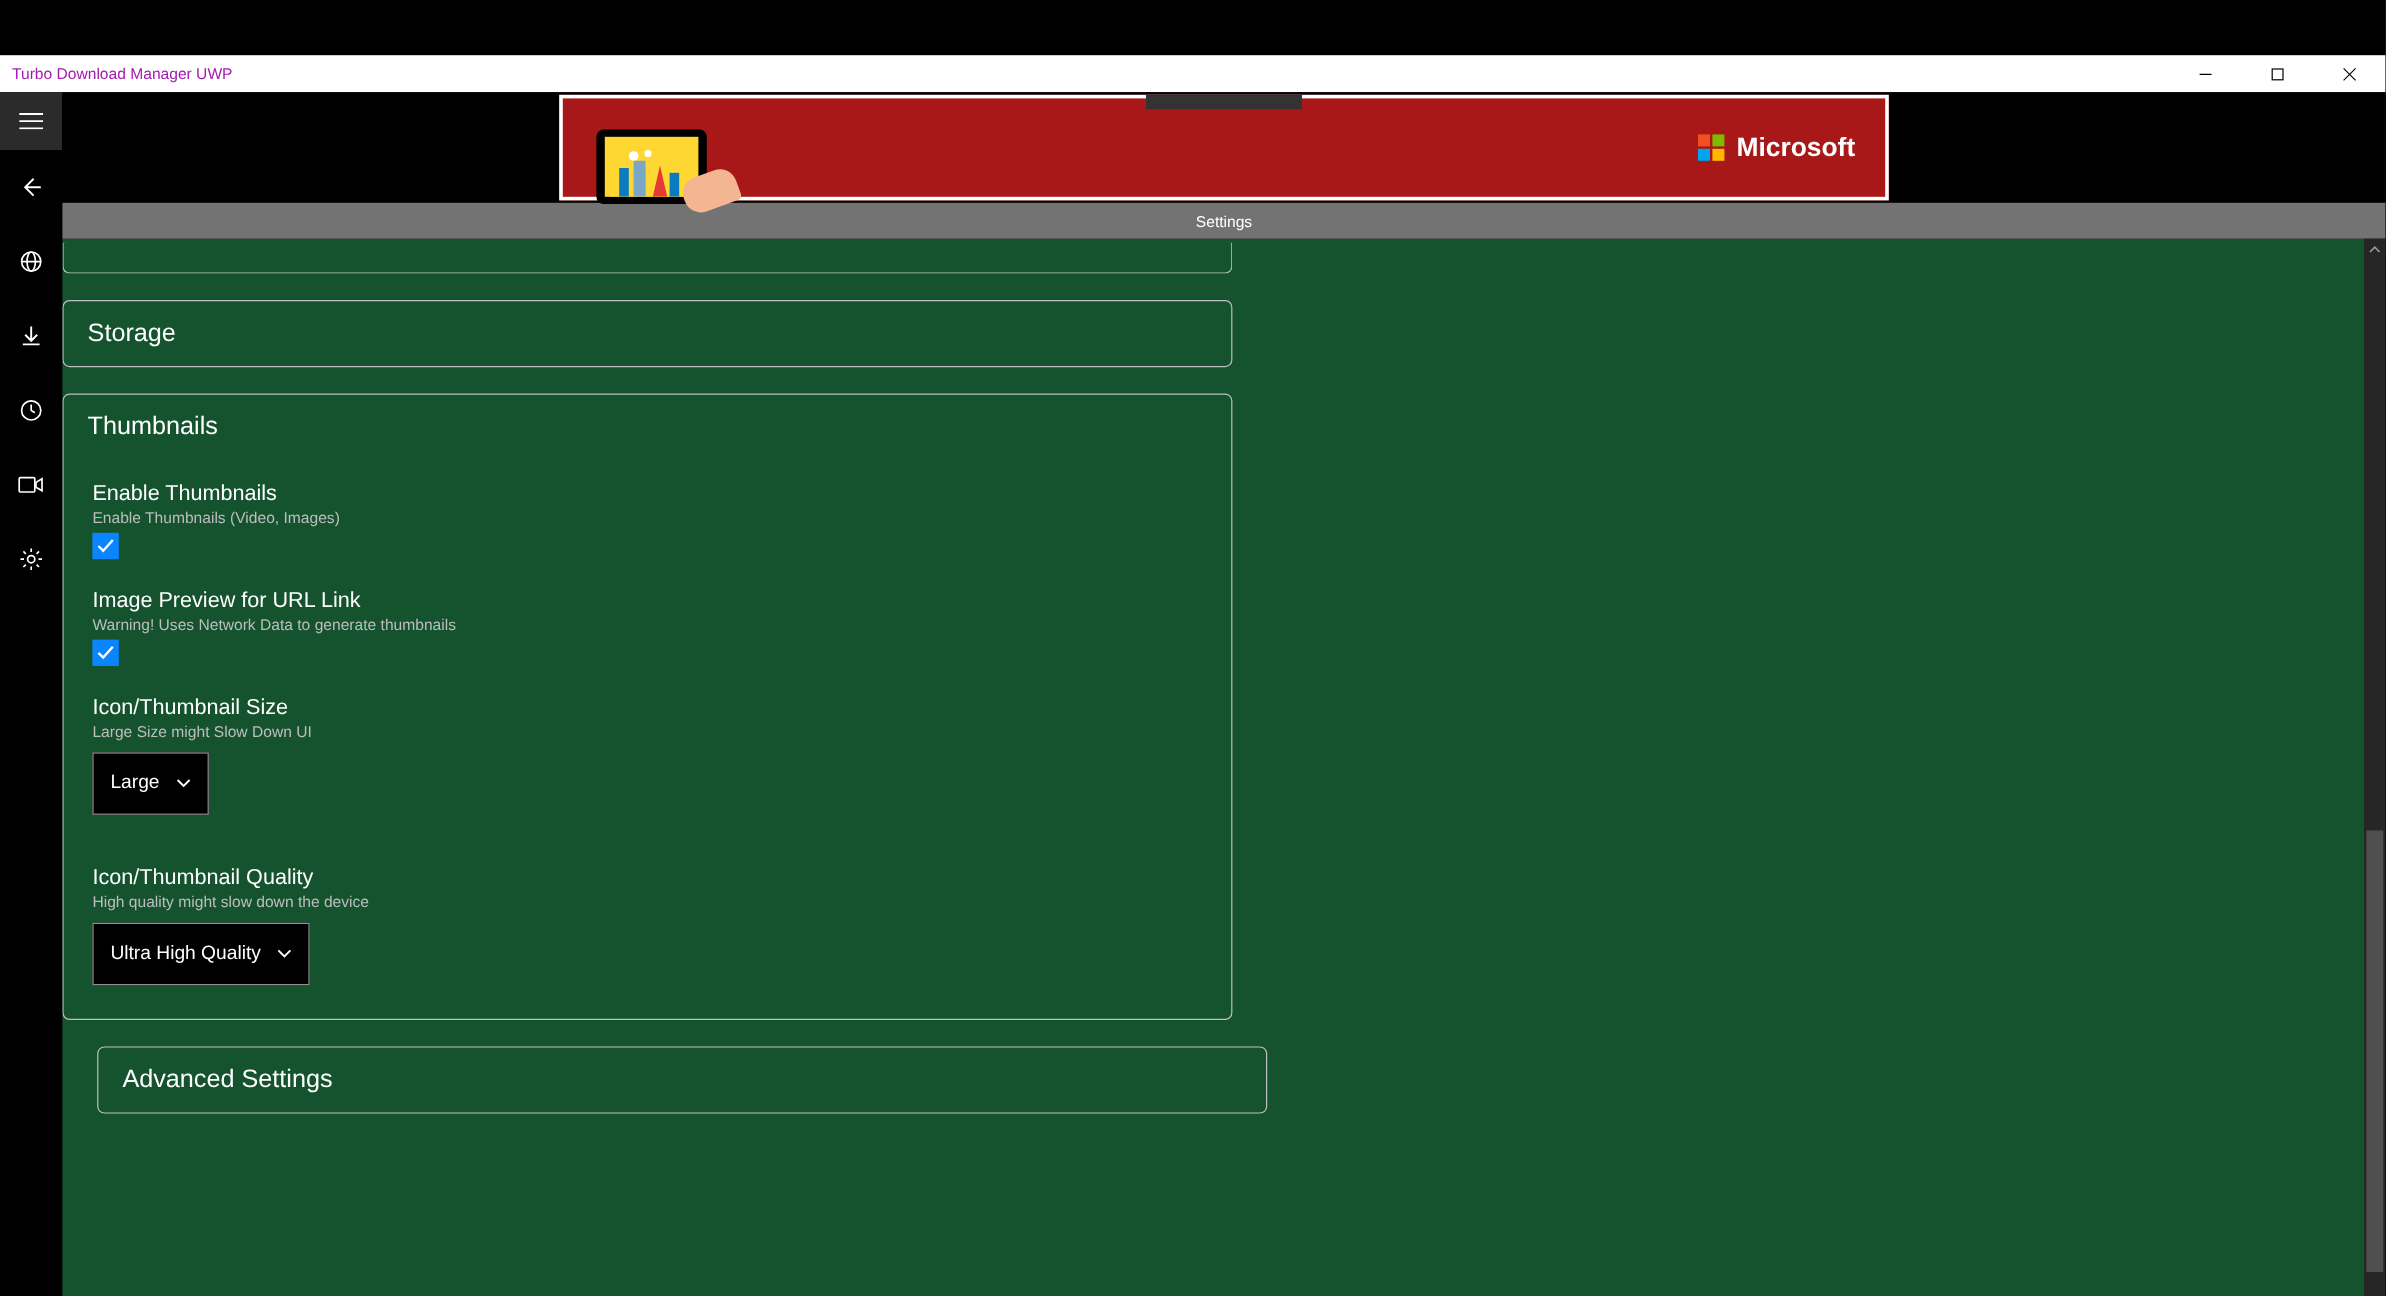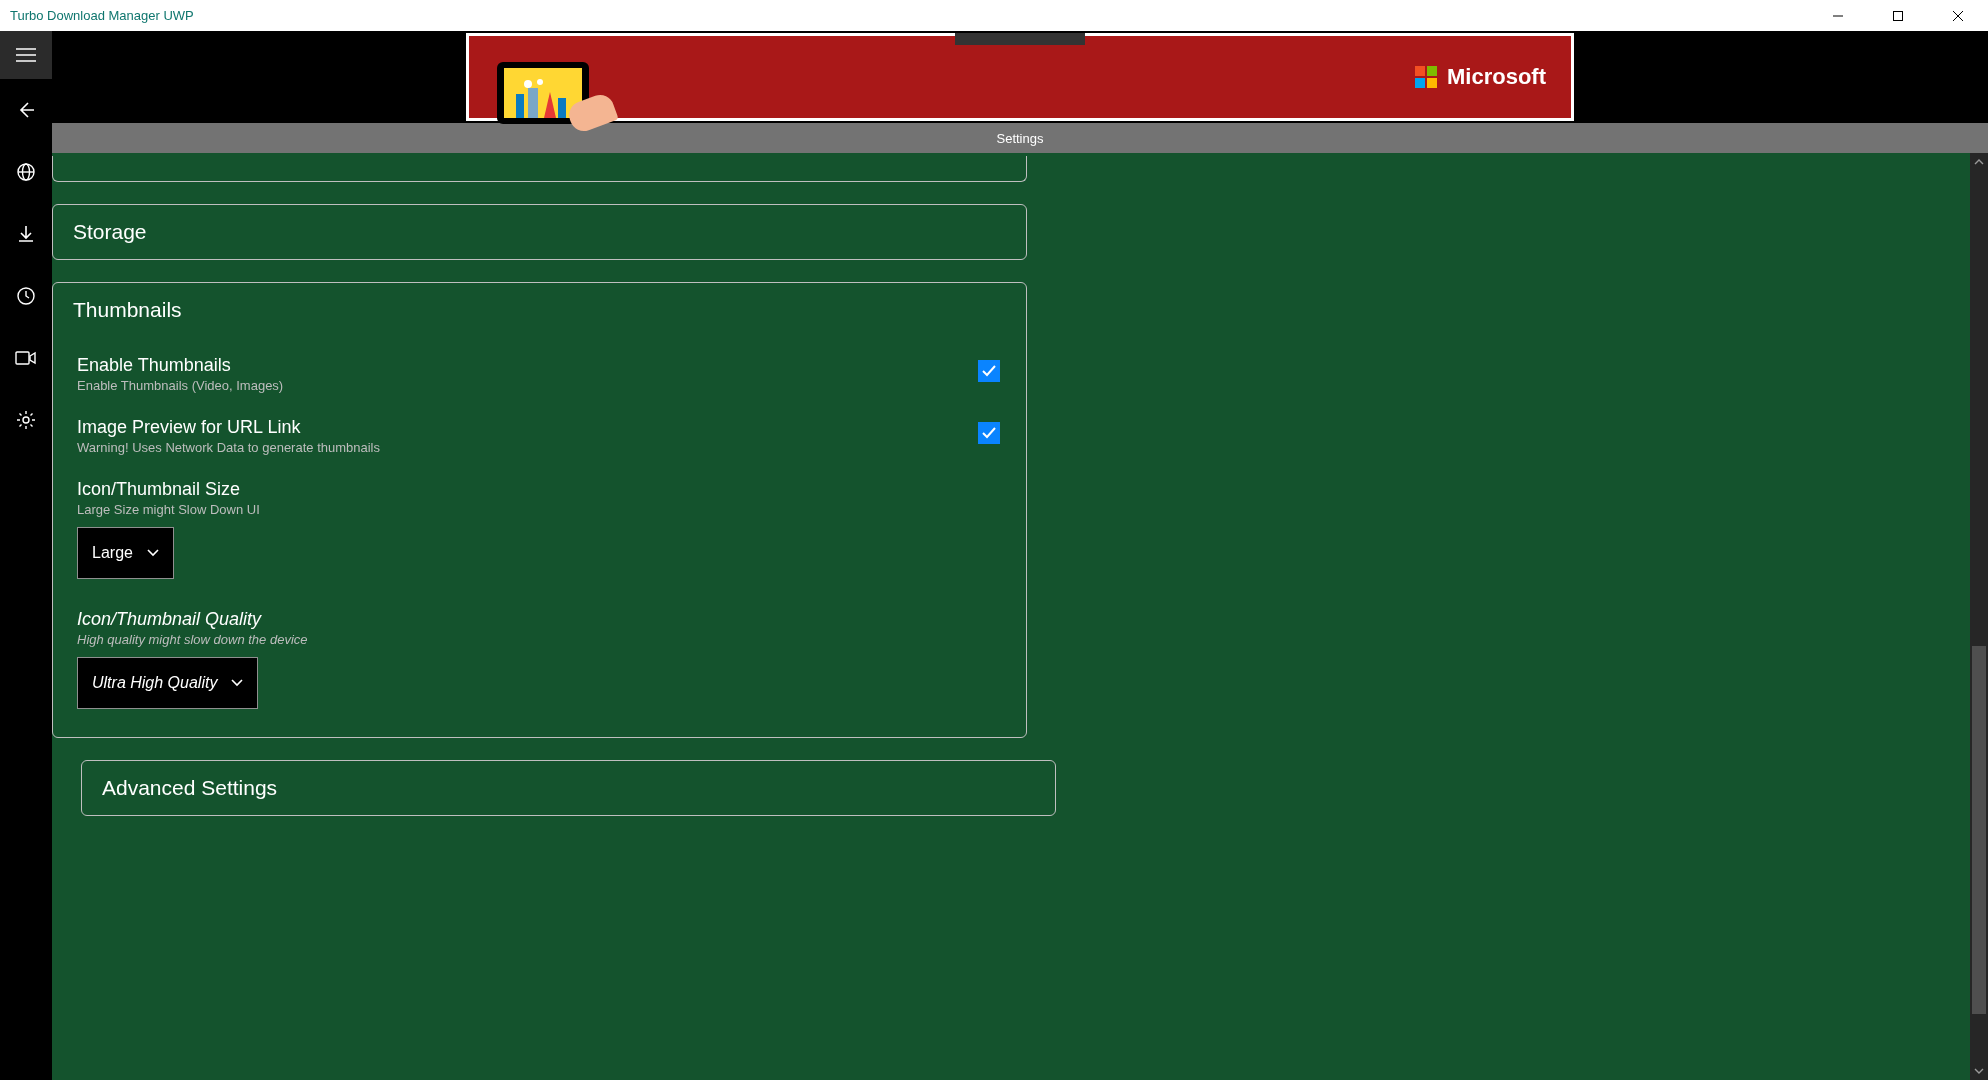--- a/index.html
+++ b/index.html
@@ -7,26 +7,27 @@
   font-family: "Segoe UI", Tahoma, sans-serif;
   background: #000;
   color: #fff;
   width: 1988px;
   height: 1080px;
   overflow: hidden;
 }
 .titlebar {
   height: 31px;
   background: #fff;
-  color: #0f766e;
+  color: #a21caf;
   display: flex;
   align-items: center;
   justify-content: space-between;
   padding-left: 10px;
   font-size: 13px;
+  margin-top: 46px;
 }
 .titlebar-controls { display: flex; height: 100%; }
 .titlebar-btn {
   width: 60px; height: 31px;
   display: flex; align-items: center; justify-content: center;
   color: #000; font-size: 12px;
 }
 .app-body { display: flex; height: calc(1080px - 31px); }
 .sidebar {
   width: 52px; background: #000;
@@ -108,20 +109,21 @@
   border-top:none;
 }
 .card-header {
   padding: 15px 20px;
   font-size: 21px; font-weight: 400;
 }
 .card-body { padding: 0 24px 28px 24px; }
 .setting-row {
   display:flex; justify-content:space-between; align-items:flex-start;
   margin-top: 24px;
+  flex-direction: column;
 }
 .setting-row:first-child { margin-top: 18px; }
 .setting-title { font-size: 18px; color:#fff; }
 .setting-sub { font-size: 13px; color:#bdbdbd; margin-top:2px; }
 .checkbox {
   width: 22px; height: 22px; background:#0a84ff;
   display:flex; align-items:center; justify-content:center;
   margin-top: 5px; margin-right: 2px;
 }
 .checkbox svg { width:16px; height:16px; stroke:#fff; }
@@ -301,21 +303,21 @@
                 <div class="select">
                   <span>Large</span>
                   <span class="chev">
                     <svg width="12" height="8" viewBox="0 0 12 8">
                         <path d="M1 1 L6 6 L11 1" fill="none" stroke="#fff" stroke-width="1.6"></path>
                       </svg>
                   </span>
                 </div>
               </div>
 
-              <div class="setting-row" style="display:block; margin-top:30px;font-style:italic;">
+              <div class="setting-row" style="display:block; margin-top:42px;">
                 <div class="setting-title">Icon/Thumbnail Quality</div>
                 <div class="setting-sub">High quality might slow down the device</div>
                 <div class="select">
                   <span>Ultra High Quality</span>
                   <span class="chev">
                     <svg width="12" height="8" viewBox="0 0 12 8">
                         <path d="M1 1 L6 6 L11 1" fill="none" stroke="#fff" stroke-width="1.6"></path>
                       </svg>
                   </span>
                 </div>

